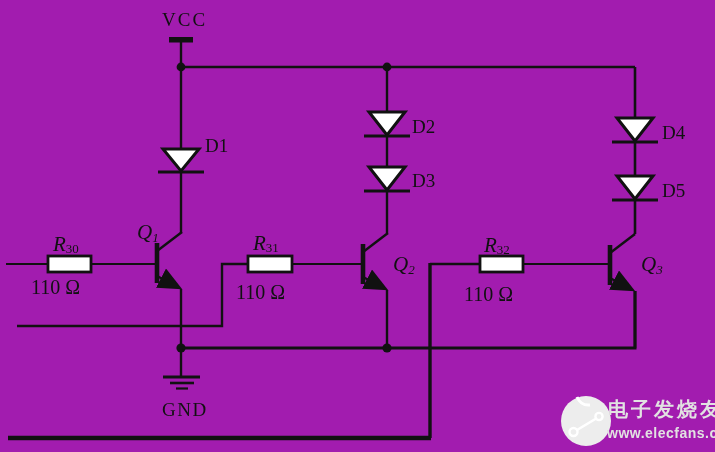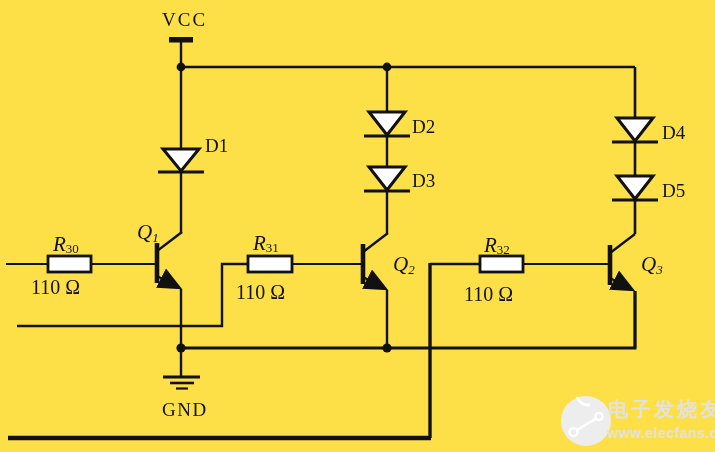--- a/index.html
+++ b/index.html
@@ -1,19 +1,19 @@
 <!DOCTYPE html>
 <html><head>
 <meta charset="utf-8">
 <style>
   html,body{margin:0;padding:0;background:#ffffff;}
   .canvas{
     position:relative;
     width:715px;height:452px;
-    background:#fde047;
+    background:#a21caf;
     font-family:"Liberation Serif","DejaVu Serif",serif;
     overflow:hidden;
   }
   svg{display:block;}
   .lbl{font-family:"Liberation Serif","DejaVu Serif",serif;fill:#111;}
   .ital{font-style:italic;}
   .wm{font-family:"Liberation Sans","DejaVu Sans",sans-serif;font-weight:bold;}
 </style>
 </head>
 <body>

